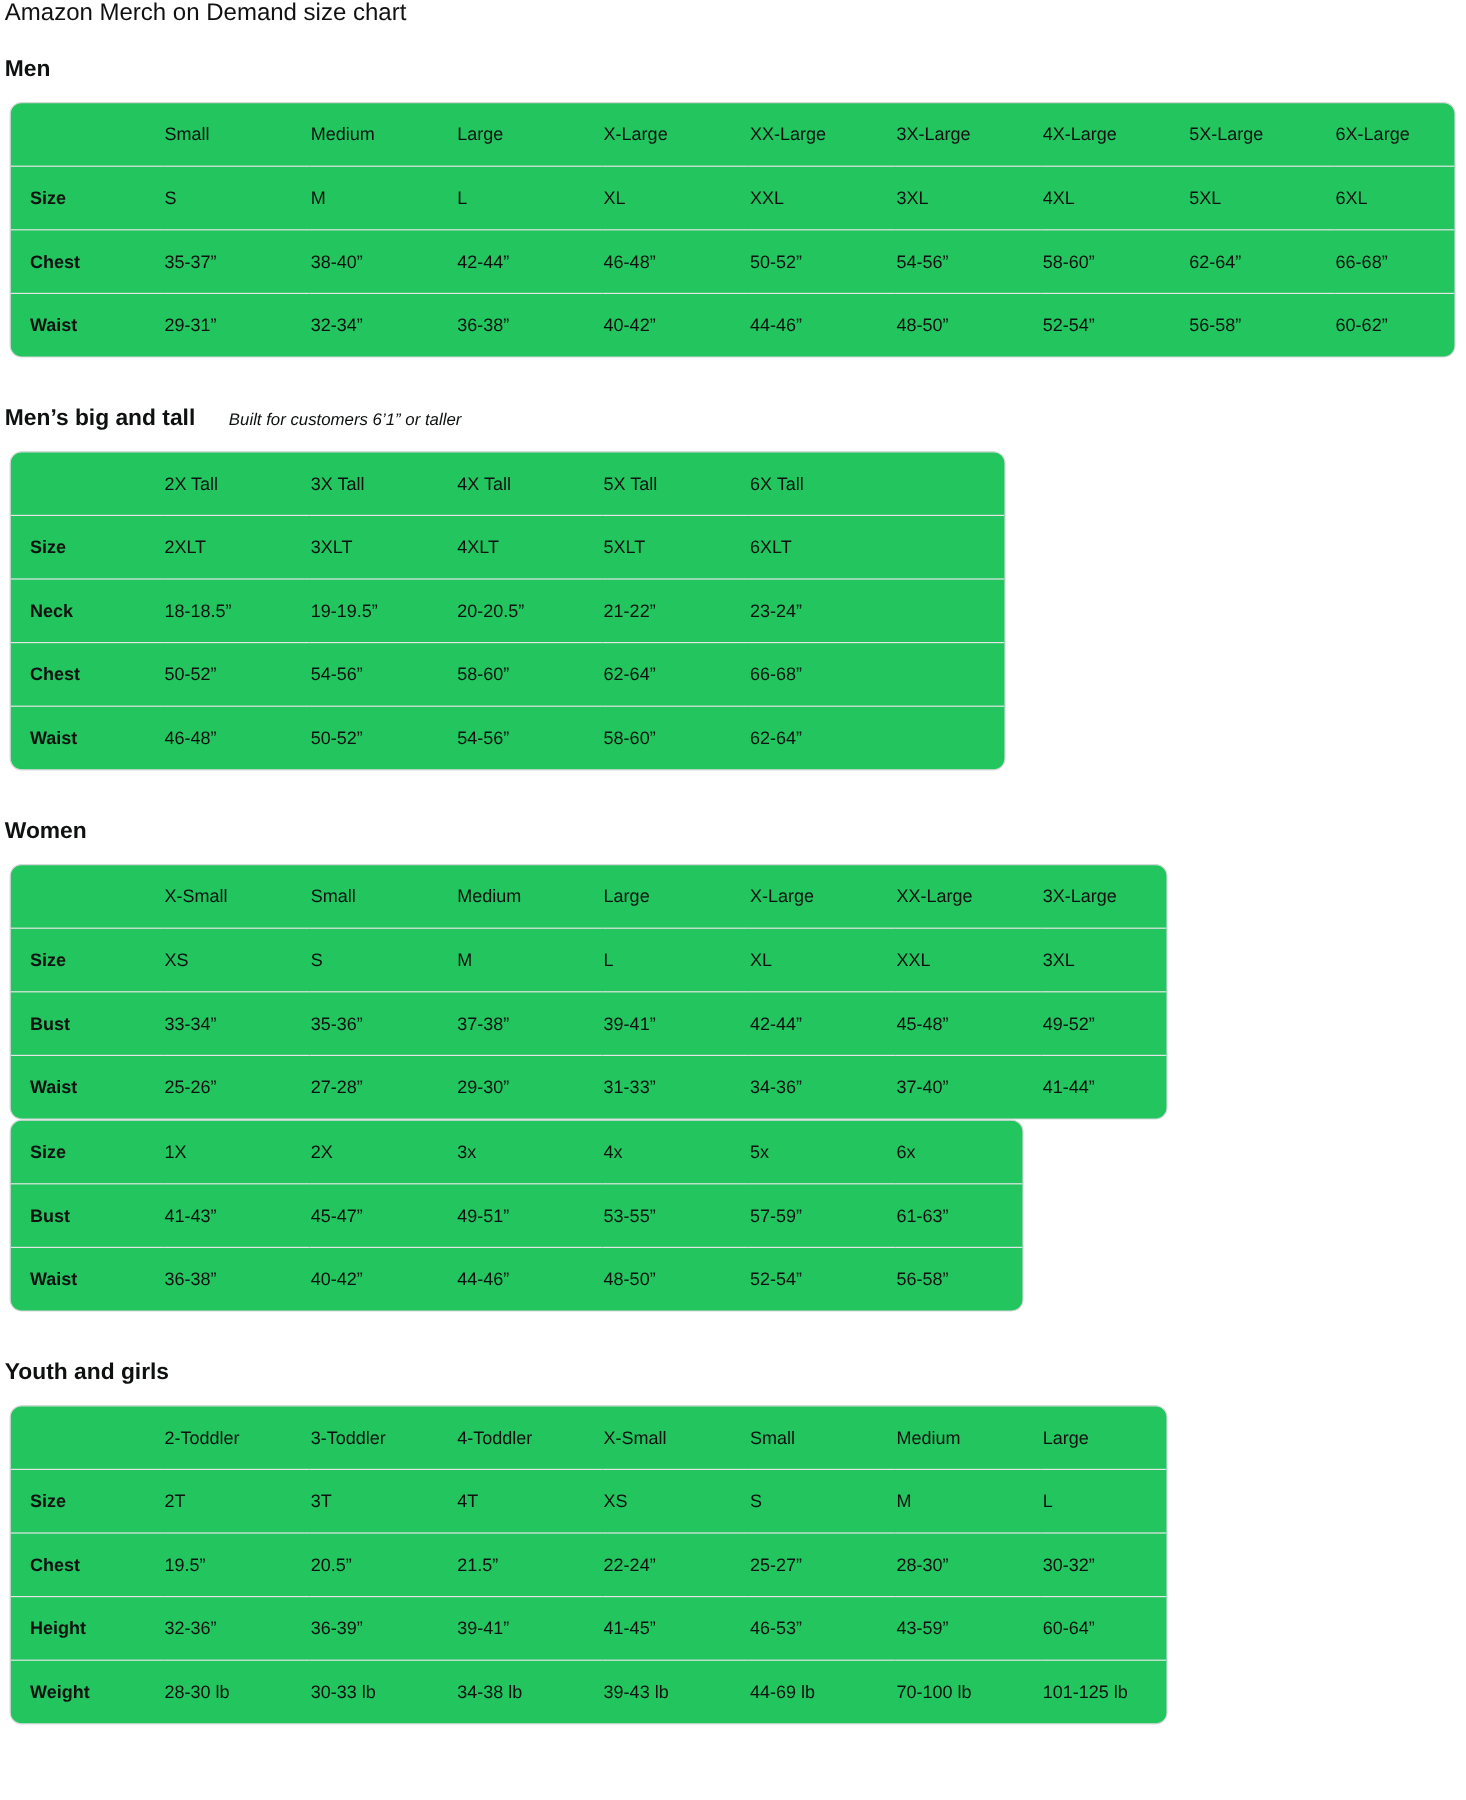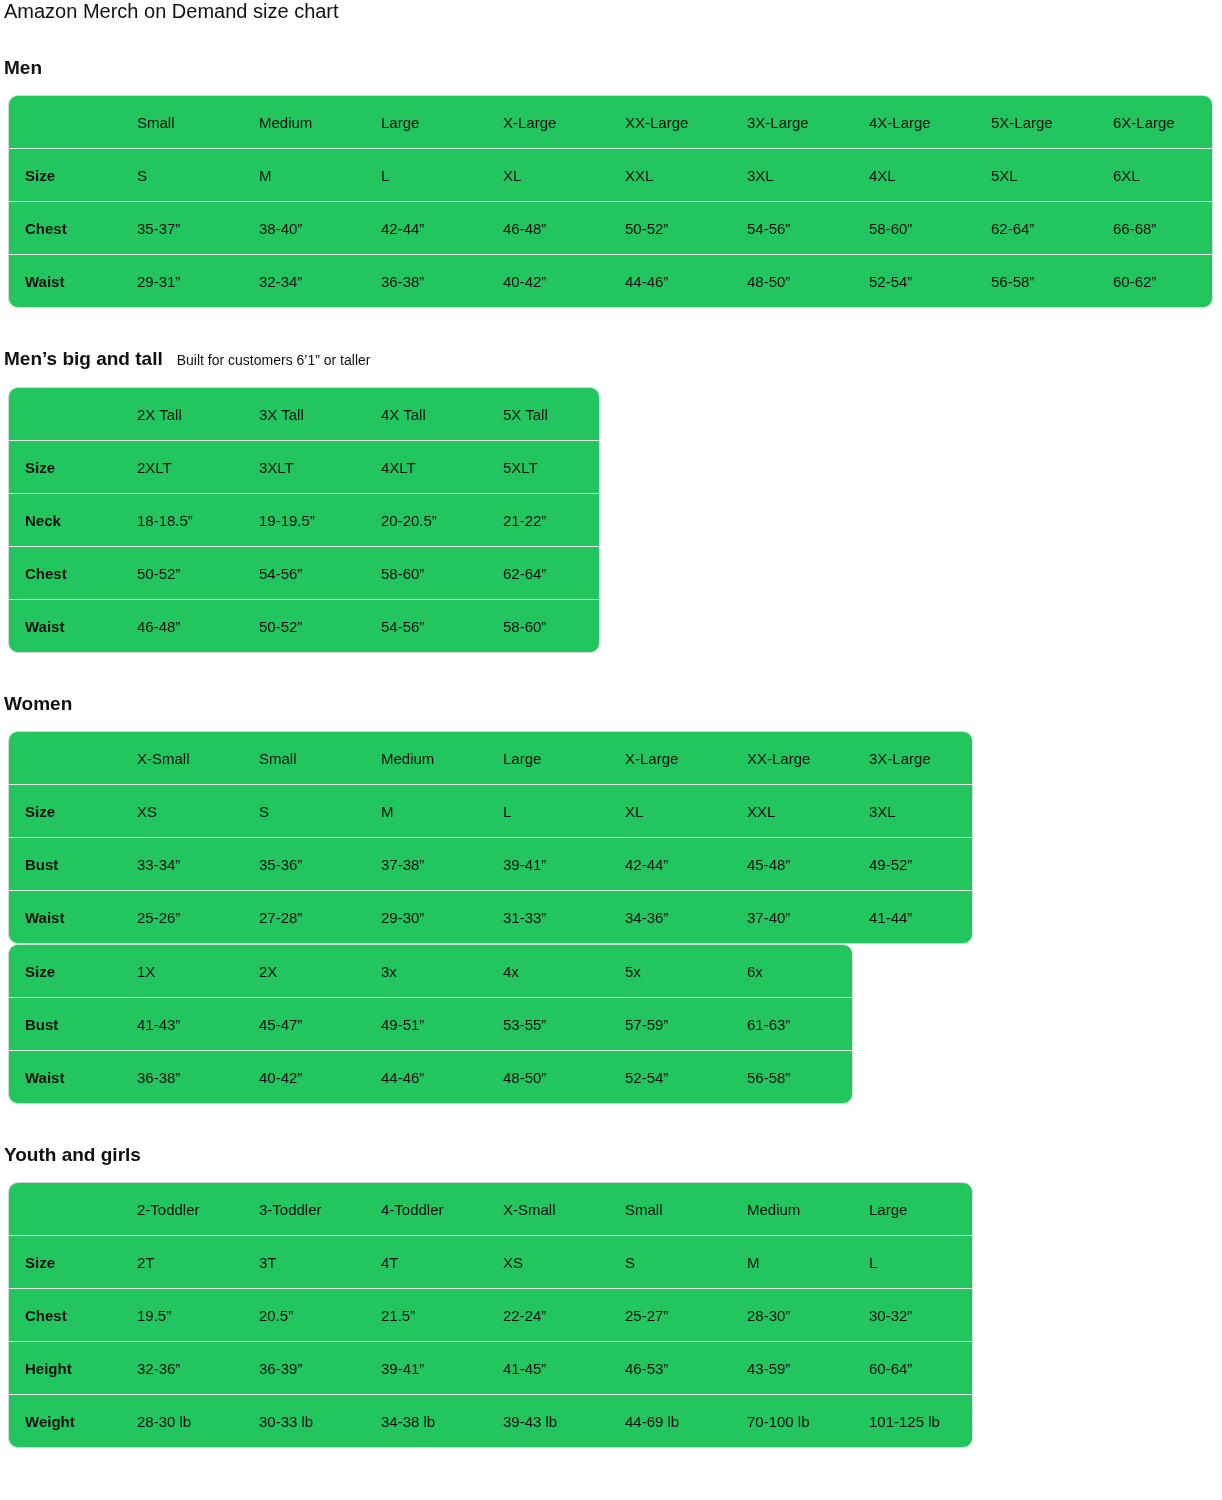--- a/index.html
+++ b/index.html
@@ -24,37 +24,38 @@
     color: #111111;
   }
   .section-heading {
     font-size: 19px;
     font-weight: 700;
     line-height: 22px;
     margin: 40px 0 16px -4px;
     color: #0F1111;
   }
   .section-first .section-heading {
-    margin-top: 36px;
+    margin-top: 26px;
   }
   .section-subtitle {
     font-size: 14px;
     font-weight: 400;
-    margin-left: 14px;
+    margin-left: 28px;
     color: #0F1111;
+    font-style: italic;
   }
   .card {
     box-sizing: border-box;
     border: 1px solid #D5D9D9;
     border-radius: 10px;
     overflow: hidden;
     background: #22c55e;
   }
   .card.w-men   { width: 1205px; }
-  .card.w-tall  { width: 592px;  }
+  .card.w-tall  { width: 830px;  }
   .card.w-women { width: 965px;  }
   .card.w-plus  { width: 845px;  }
   .card.w-youth { width: 965px;  }
   table.size-table {
     border-collapse: collapse;
     table-layout: fixed;
     width: 100%;
   }
   table.size-table th,
   table.size-table td {

